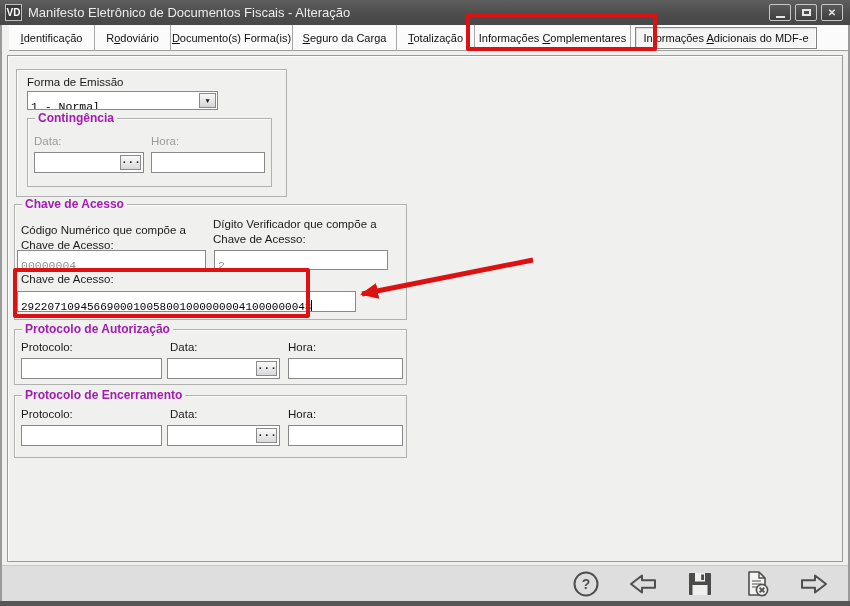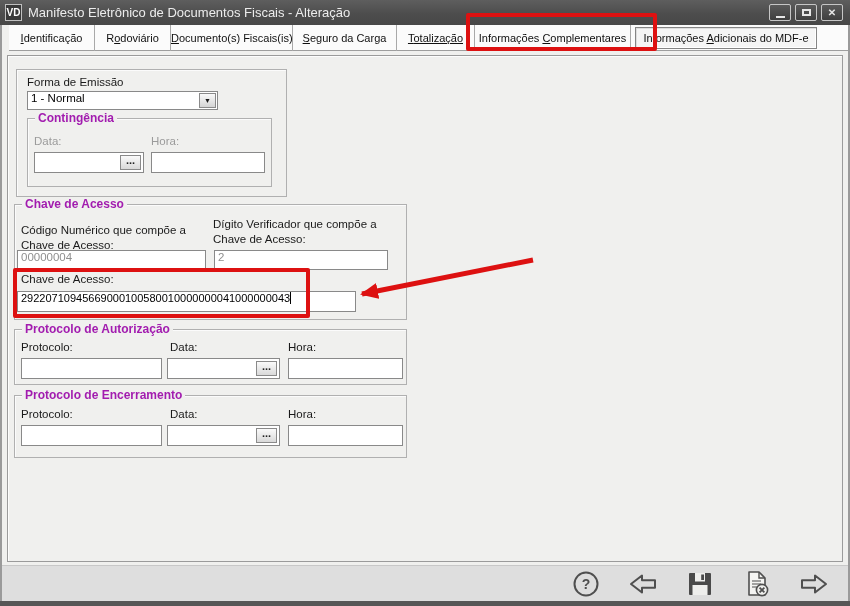--- a/index.html
+++ b/index.html
@@ -24,37 +24,37 @@
   .glyph-close{color:#e6e6e6;font-size:10px;font-weight:bold;line-height:1;}
   
   .frame-left,.frame-right{position:absolute;top:25px;bottom:5px;width:2px;background:#9a9a9a;z-index:5;}
   .frame-left{left:0;} .frame-right{right:0;}
   .bottombar{position:absolute;left:0;right:0;bottom:0;height:5px;background:#565656;z-index:5;}
   
   .tabstrip{position:absolute;left:9px;right:2px;top:25px;height:26px;background:#fbfbfb;
     border-bottom:1px solid #9e9e9e;display:flex;align-items:center;font-size:11px;color:#101010;box-sizing:border-box;}
   .tab{height:26px;line-height:26px;text-align:center;border-right:1px solid #a9a9a9;box-sizing:border-box;white-space:nowrap;overflow:hidden;}
   .tab .ak{text-decoration:underline;}
-  .tab-1{width:86px;} .tab-2{width:76px;} .tab-3{width:122px;} .tab-4{width:104px;} .tab-5{width:78px;text-decoration:underline;}
+  .tab-1{width:86px;} .tab-2{width:76px;} .tab-3{width:122px;} .tab-4{width:104px;} .tab-5{width:78px;}
   .tab.selected{height:22px;line-height:20px;width:182px;margin:0 4px;
     border:1px solid #858585;background:#f5f5f5;
     box-shadow:inset 1px 1px 0 #dedede, inset -1px -1px 0 #ffffff;}
   .tab-7{width:156px;}
   
   .panel{position:absolute;left:7px;right:7px;top:55px;bottom:44px;background:#f0f0ee;
     border:1px solid #9b9b9b;box-shadow:inset 1px 1px 0 #fdfdfd;z-index:1;}
   
   .group{position:absolute;border:1px solid #b0b0b0;box-shadow:1px 1px 0 #fbfbfb inset;z-index:2;box-sizing:border-box;}
   .group-title{position:absolute;top:-8px;left:7px;background:#f0f0ee;padding:0 3px;
     font-size:12px;font-weight:bold;color:#a21caf;white-space:nowrap;}
   .lbl{position:absolute;font-size:11.5px;color:#1a1a1a;white-space:nowrap;z-index:3;line-height:15px;}
   .lbl.dim{color:#9b9b9b;}
   
   .field{position:absolute;background:#ffffff;border:1px solid #898989;box-sizing:border-box;
-    font-size:11.5px;color:#000;padding:0 3px 0 3px;white-space:nowrap;overflow:hidden;z-index:3;}
+    font-size:11.5px;color:#000;padding:8px 3px 0 3px;white-space:nowrap;overflow:hidden;z-index:3;font-family:Liberation Mono, monospace;}
   .field.dim{color:#8f8f8f;}
   .field.keyfield{font-size:11px;letter-spacing:0;}
   .caret{display:inline-block;width:1px;height:12px;background:#000;vertical-align:-2px;}
   .mini-btn{position:absolute;right:2px;top:2px;bottom:2px;width:21px;
     background:linear-gradient(180deg,#fafafa,#d9d9d9);border:1px solid #8a8a8a;box-sizing:border-box;
     font-size:11px;font-weight:bold;line-height:9px;text-align:center;color:#222;z-index:4;}
   .combo-btn{position:absolute;right:1px;top:1px;bottom:1px;width:17px;
     background:linear-gradient(180deg,#fafafa,#d4d4d4);border:1px solid #8a8a8a;box-sizing:border-box;
     display:flex;align-items:center;justify-content:center;font-size:7px;color:#1a1a1a;z-index:4;}
   
@@ -88,21 +88,21 @@
         </div>
     </div>
   </div>
 
   <div class="frame-left"></div>
   <div class="frame-right"></div>
 
   <div class="tabstrip">
     <div class="tab tab-1"><span></span><span class="ak">I</span><span>dentificação</span></div>
     <div class="tab tab-2"><span>R</span><span class="ak">o</span><span>doviário</span></div>
-    <div class="tab tab-3"><span></span><span class="ak">D</span><span>ocumento(s) Fiscais(is)</span></div>
+    <div class="tab tab-3"><span></span><span class="ak">D</span><span>ocumento(s) Forma(is)</span></div>
     <div class="tab tab-4"><span></span><span class="ak">S</span><span>eguro da Carga</span></div>
     <div class="tab tab-5"><span></span><span class="ak">T</span><span>otalização</span></div>
     <div class="tab tab-7"><span>Informações </span><span class="ak">C</span><span>omplementares</span></div>
     <div class="tab selected"><span>Informações </span><span class="ak">A</span><span>dicionais do MDF-e</span></div>
   </div>
 
   <div class="panel"></div>
 
   <div class="group" style="left:16px;top:69px;width:271px;height:128px;"></div>
   <div class="lbl" style="left:27px;top:75px;">Forma de Emissão</div>

